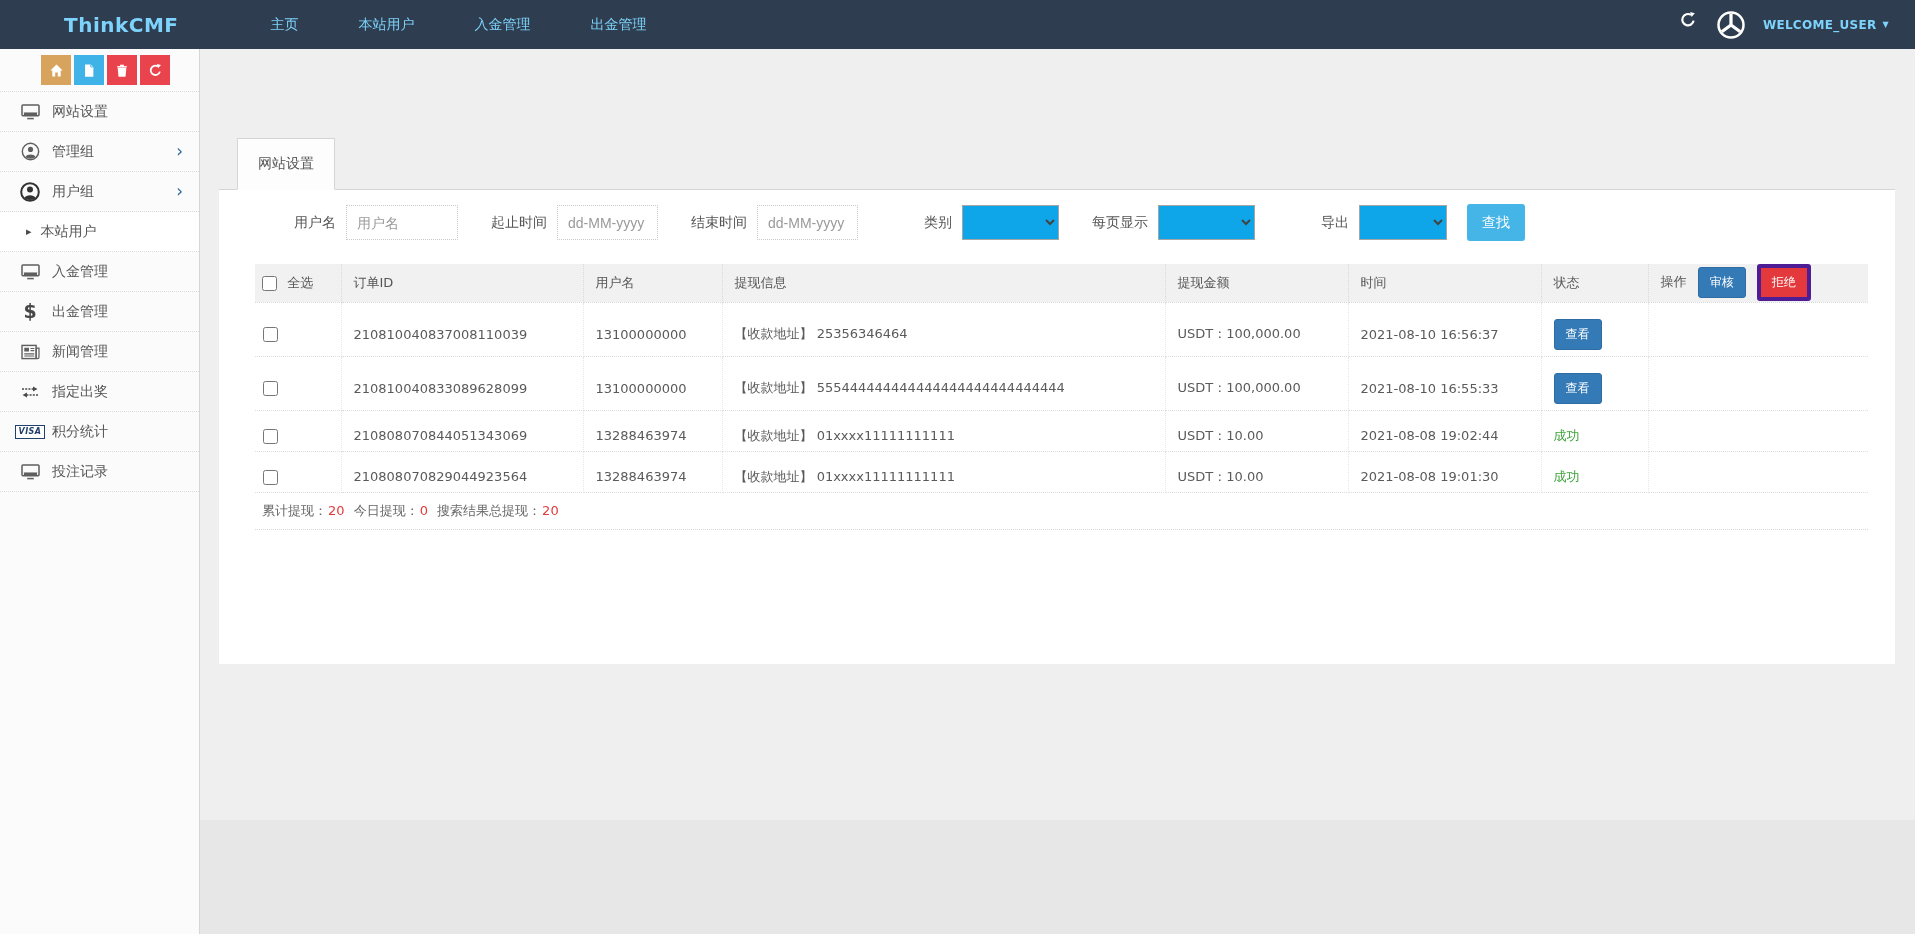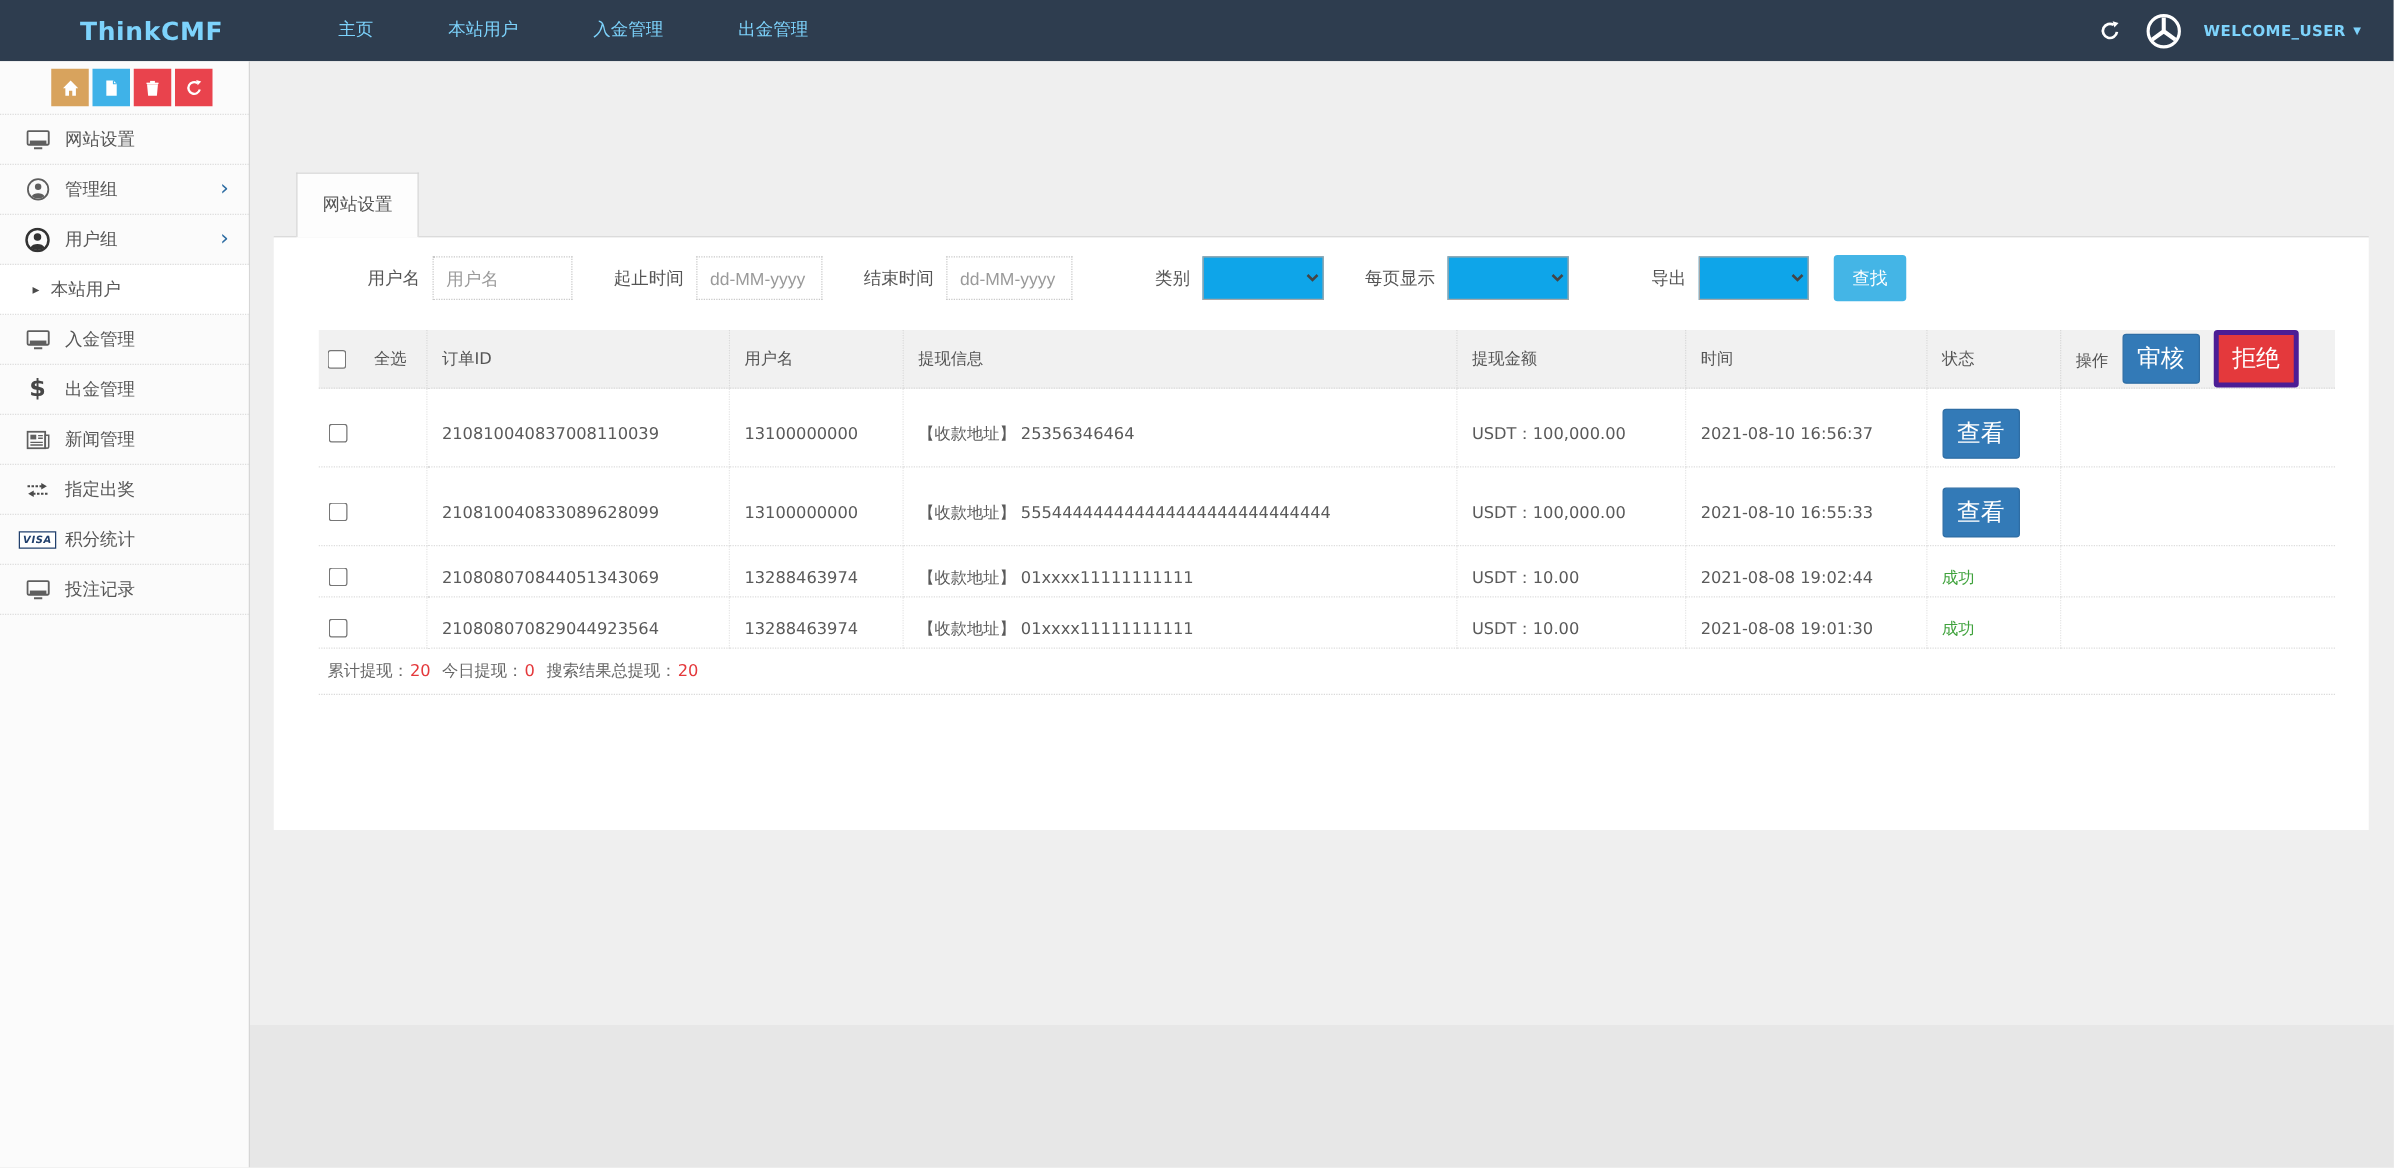--- a/index.html
+++ b/index.html
@@ -4,21 +4,21 @@
 <style>
   *{box-sizing:border-box;margin:0;padding:0}
   html,body{width:1915px;height:934px;overflow:hidden}
   body{background:#efefef;font-family:"DejaVu Sans","Liberation Sans",sans-serif;font-size:14px;color:#555}
 
   
   .navbar{height:49px;background:var(--c-navbar,#2e3d4f);display:flex;align-items:center;color:#7dd3fc}
   .brand{font-size:20px;font-weight:700;margin-left:64px;letter-spacing:.5px;white-space:nowrap}
   .nav-menu{display:flex;margin-left:62px}
   .nav-item{padding:0 30px;line-height:49px;font-size:14px;cursor:pointer}
-  .nav-right{margin-left:auto;display:flex;align-items:center;gap:16px;margin-right:26px}
+  .nav-right{margin-left:auto;display:flex;gap:16px;margin-right:26px}
   .icon-btn{width:22px;height:22px;display:flex;align-items:center;justify-content:center;cursor:pointer}
   .avatar{width:32px;height:32px;display:flex;align-items:center;justify-content:center;cursor:pointer}
   .welcome{font-size:12px;font-weight:700;display:flex;align-items:center;gap:6px;cursor:pointer;letter-spacing:.3px}
   .caret-down{font-size:8px;line-height:1}
 
   
   .layout{display:flex;height:885px}
   .sidebar{width:200px;background:#fbfbfb;border-right:1px solid #d6d6d6;height:100%;flex:0 0 200px}
   .quick-icons{display:flex;gap:3px;padding:6px 0 5px 41px}
   .quick-icon{width:30px;height:30px;display:flex;align-items:center;justify-content:center;cursor:pointer}
@@ -52,22 +52,22 @@
   
   .table-wrap{margin:23px 27px 0 36px}
   table{width:100%;border-collapse:collapse;table-layout:fixed;font-size:13px;color:#5a5a5a}
   thead th{background:#f1f1f1;height:38px;text-align:left;padding-left:12px;font-weight:400;border-right:1px dotted #d9d9d9;border-bottom:1px dotted #d9d9d9;color:#555}
   thead th:last-child{border-right:none}
   thead th.th-check{padding-left:7px}
   tbody td{border-right:1px dotted #e6e6e6;border-bottom:1px dotted #ddd;padding:16px 4px 6px 12px;overflow:hidden;white-space:nowrap}
   tbody td:last-child{border-right:none}
   tbody td.td-check{padding-left:8px}
   .cb{width:15px;height:15px;vertical-align:middle;cursor:pointer}
-  .th-check-label{margin-left:18px}
-  .btn{border-radius:3px;font-size:19px;cursor:pointer;padding:6px 11px;color:#fff}
+  .th-check-label{margin-left:6px}
+  .btn{border-radius:3px;font-size:12px;cursor:pointer;padding:6px 11px;color:#fff}
   .btn-blue{background:var(--c-primary,#337ab7);border:1px solid #2e6da4}
   .btn-red{background:var(--c-danger,#e4393c);border:4px solid #4c1d95}
   .th-actions .btn{margin-left:7px}
   .status-ok{color:var(--c-success,#3fa23c)}
 
   .summary{border-bottom:1px dotted #d9d9d9;padding:9px 0 9px 7px;font-size:13px;color:#666}
   .summary .num{color:var(--c-danger,#e4393c);margin:0 5px 0 1px}
 
   .page-footer{position:absolute;left:0;right:0;bottom:0;height:114px;background:#e7e7e7}
 </style>

